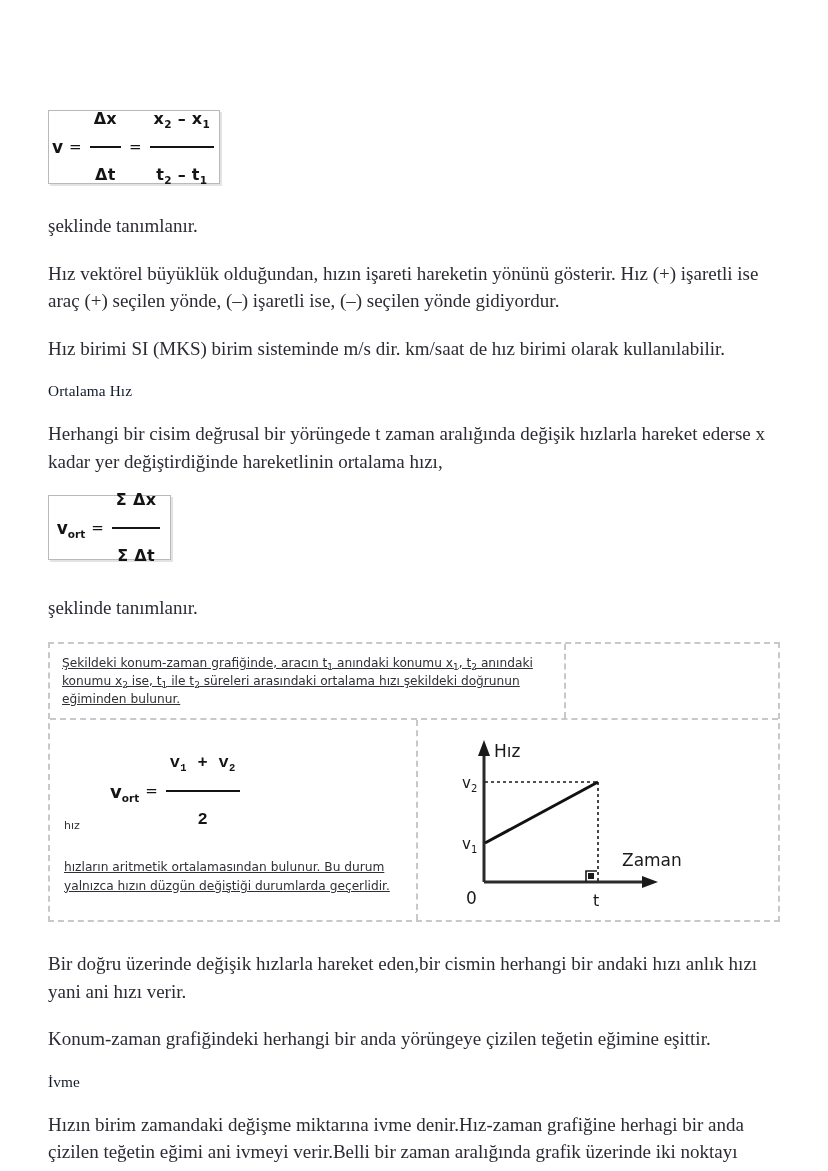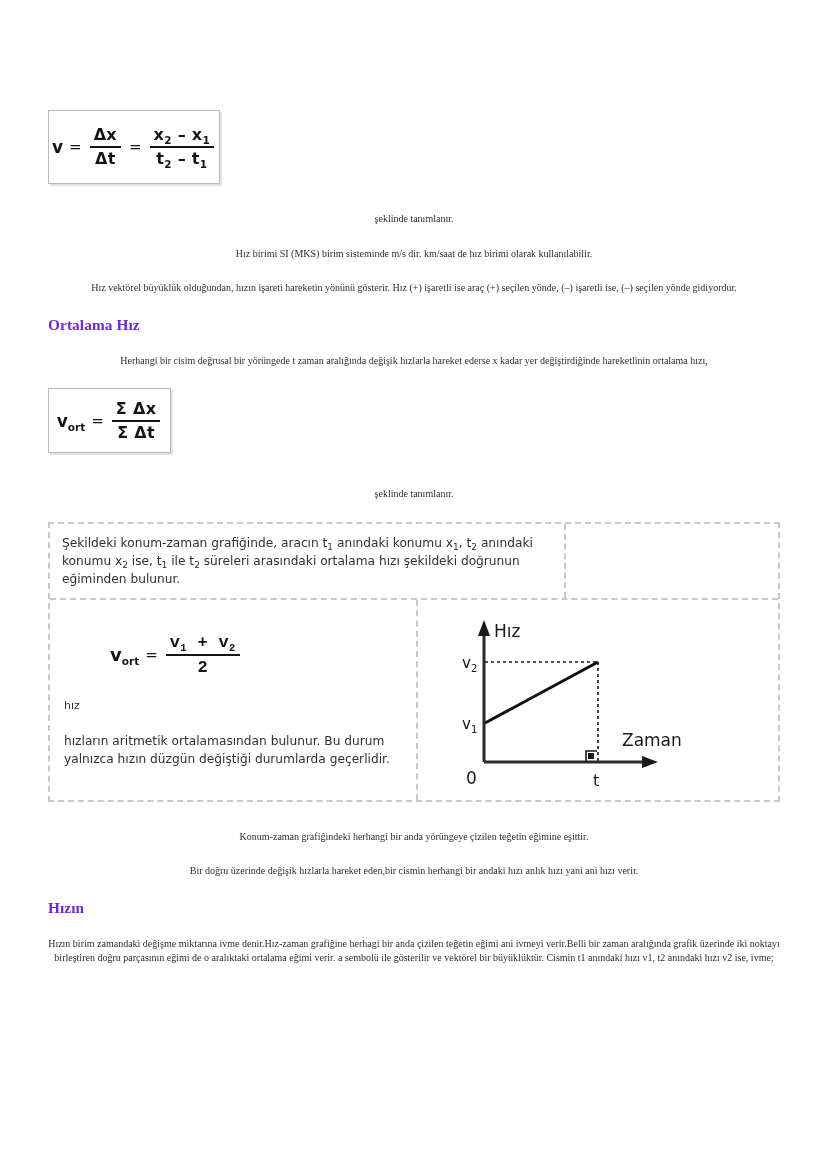--- a/index.html
+++ b/index.html
@@ -27,32 +27,32 @@
   .content {
     position: absolute;
     left: 48px;
     top: 110px;
     width: 732px;
   }
 
   
   p.body-text {
     font-family: "Liberation Serif", "DejaVu Serif", serif;
-    font-size: 10px;
+    font-size: 19px;
     line-height: 1.45;
     color: #2b2b33;
     margin: 0 0 20px 0;
-    text-align: center;
+    text-align: left;
   }
 
   h3.section-head {
     font-family: "Liberation Serif", "DejaVu Serif", serif;
     font-size: 15.3px;
-    font-weight: bold;
-    color: #6d28d9;
+    font-weight: normal;
+    color: #0f172a;
     margin: 0 0 20px 0;
     letter-spacing: .1px;
   }
 
   
   .formula-box {
     border: 1px solid #b9b9bd;
     background: #ffffff;
     box-shadow: 2px 2px 0 0 #e3e3e6;
     display: inline-block;
@@ -92,20 +92,21 @@
     position: relative;
     top: 4px;
     font-weight: bold;
   }
   .frac {
     display: inline-flex;
     flex-direction: column;
     align-items: center;
     justify-content: center;
     margin: 0 2px;
+    gap: 16px;
   }
   .frac .num, .frac .den {
     padding: 0 4px;
     font-size: 16px;
     font-weight: bold;
     line-height: 1.25;
     letter-spacing: .3px;
   }
   .frac .bar {
     width: 100%;
@@ -142,20 +143,21 @@
   .r1c2 { width: 212px; }
   .r2c1 { width: 368px; padding: 18px 14px 14px 14px; position: relative; }
   .r2c2 { width: 360px; padding: 6px 8px 8px 8px; }
 
   .note-text {
     font-family: "DejaVu Sans", "Liberation Sans", sans-serif;
     font-size: 12.2px;
     line-height: 1.48;
     color: #2f2f35;
     margin: 0;
+    text-decoration: underline;
   }
   .note-text .sb {
     font-size: 9px;
     position: relative;
     top: 3px;
   }
 
   .mini-label {
     font-family: "DejaVu Sans", "Liberation Sans", sans-serif;
     font-size: 11px;
@@ -206,22 +208,22 @@
           <span class="frac">
             <span class="num"><span>x</span><span class="sub">2</span>&nbsp;<span>–</span>&nbsp;<span>x</span><span class="sub">1</span></span>
             <span class="bar"></span>
             <span class="den"><span>t</span><span class="sub">2</span>&nbsp;<span>–</span>&nbsp;<span>t</span><span class="sub">1</span></span>
           </span>
         </div>
       </div>
     </div>
 
     <p class="body-text">şeklinde tanımlanır.</p>
+    <p class="body-text">Hız vektörel büyüklük olduğundan, hızın işareti hareketin yönünü gösterir. Hız (+) işaretli ise araç (+) seçilen yönde, (–) işaretli ise, (–) seçilen yönde gidiyordur.</p>
     <p class="body-text">Hız birimi SI (MKS) birim sisteminde m/s dir. km/saat de hız birimi olarak kullanılabilir.</p>
-    <p class="body-text">Hız vektörel büyüklük olduğundan, hızın işareti hareketin yönünü gösterir. Hız (+) işaretli ise araç (+) seçilen yönde, (–) işaretli ise, (–) seçilen yönde gidiyordur.</p>
 
     <h3 class="section-head">Ortalama Hız</h3>
 
     <p class="body-text">Herhangi bir cisim değrusal bir yörüngede t zaman aralığında değişik hızlarla hareket ederse x kadar yer değiştirdiğinde hareketlinin ortalama hızı,</p>
 
     
     <div class="formula-box fb2">
       <div class="fb-inner">
         <div class="math">
           <span class="var"><span>v</span><span class="sub">ort</span></span>
@@ -257,21 +259,21 @@
               <span class="frac">
                 <span class="num"><span>v</span><span class="sub">1</span>&nbsp;<span>+</span>&nbsp;<span>v</span><span class="sub">2</span></span>
                 <span class="bar"></span>
                 <span class="den">2</span>
               </span>
             </div>
           </div>
 
           <div class="mini-label" style="top:99px;">hız</div>
 
-          <p class="note-text" style="margin-top:54px;">hızların aritmetik ortalamasından bulunur. Bu durum yalnızca hızın düzgün değiştiği durumlarda geçerlidir.</p>
+          <p class="note-text" style="margin-top:28px;">hızların aritmetik ortalamasından bulunur. Bu durum yalnızca hızın düzgün değiştiği durumlarda geçerlidir.</p>
         </div>
 
         <div class="dt-cell r2c2">
           <div class="graph-wrap">
             <svg width="344" height="186" viewBox="0 0 344 186">
 
               <line x1="58" y1="28" x2="58" y2="156" stroke="#2a2a2a" stroke-width="3"></line>
               <polygon points="58,14 52,30 64,30" fill="#1a1a1a"></polygon>
 
               <line x1="58" y1="156" x2="218" y2="156" stroke="#2a2a2a" stroke-width="3"></line>
@@ -297,20 +299,20 @@
               <text class="gr-label" x="40" y="178" font-size="17">0</text>
 
               <text class="gr-label" x="167" y="180" font-size="16">t</text>
             </svg>
           </div>
         </div>
       </div>
 
     </div>
 
+    <p class="body-text">Bir doğru üzerinde değişik hızlarla hareket eden,bir cismin herhangi bir andaki hızı anlık hızı yani ani hızı verir.</p>
     <p class="body-text">Konum-zaman grafiğindeki herhangi bir anda yörüngeye çizilen teğetin eğimine eşittir.</p>
-    <p class="body-text">Bir doğru üzerinde değişik hızlarla hareket eden,bir cismin herhangi bir andaki hızı anlık hızı yani ani hızı verir.</p>
-
-    <h3 class="section-head">Hızın</h3>
+
+    <h3 class="section-head">İvme</h3>
     <p class="body-text">Hızın birim zamandaki değişme miktarına ivme denir.Hız-zaman grafiğine herhagi bir anda çizilen teğetin eğimi ani ivmeyi verir.Belli bir zaman aralığında grafik üzerinde iki noktayı birleştiren doğru parçasının eğimi de o aralıktaki ortalama eğimi verir. a sembolü ile gösterilir ve vektörel bir büyüklüktür. Cismin t1 anındaki hızı v1, t2 anındaki hızı v2 ise, ivme;</p>
 
   </div>
 </div>
 
 </body></html>

